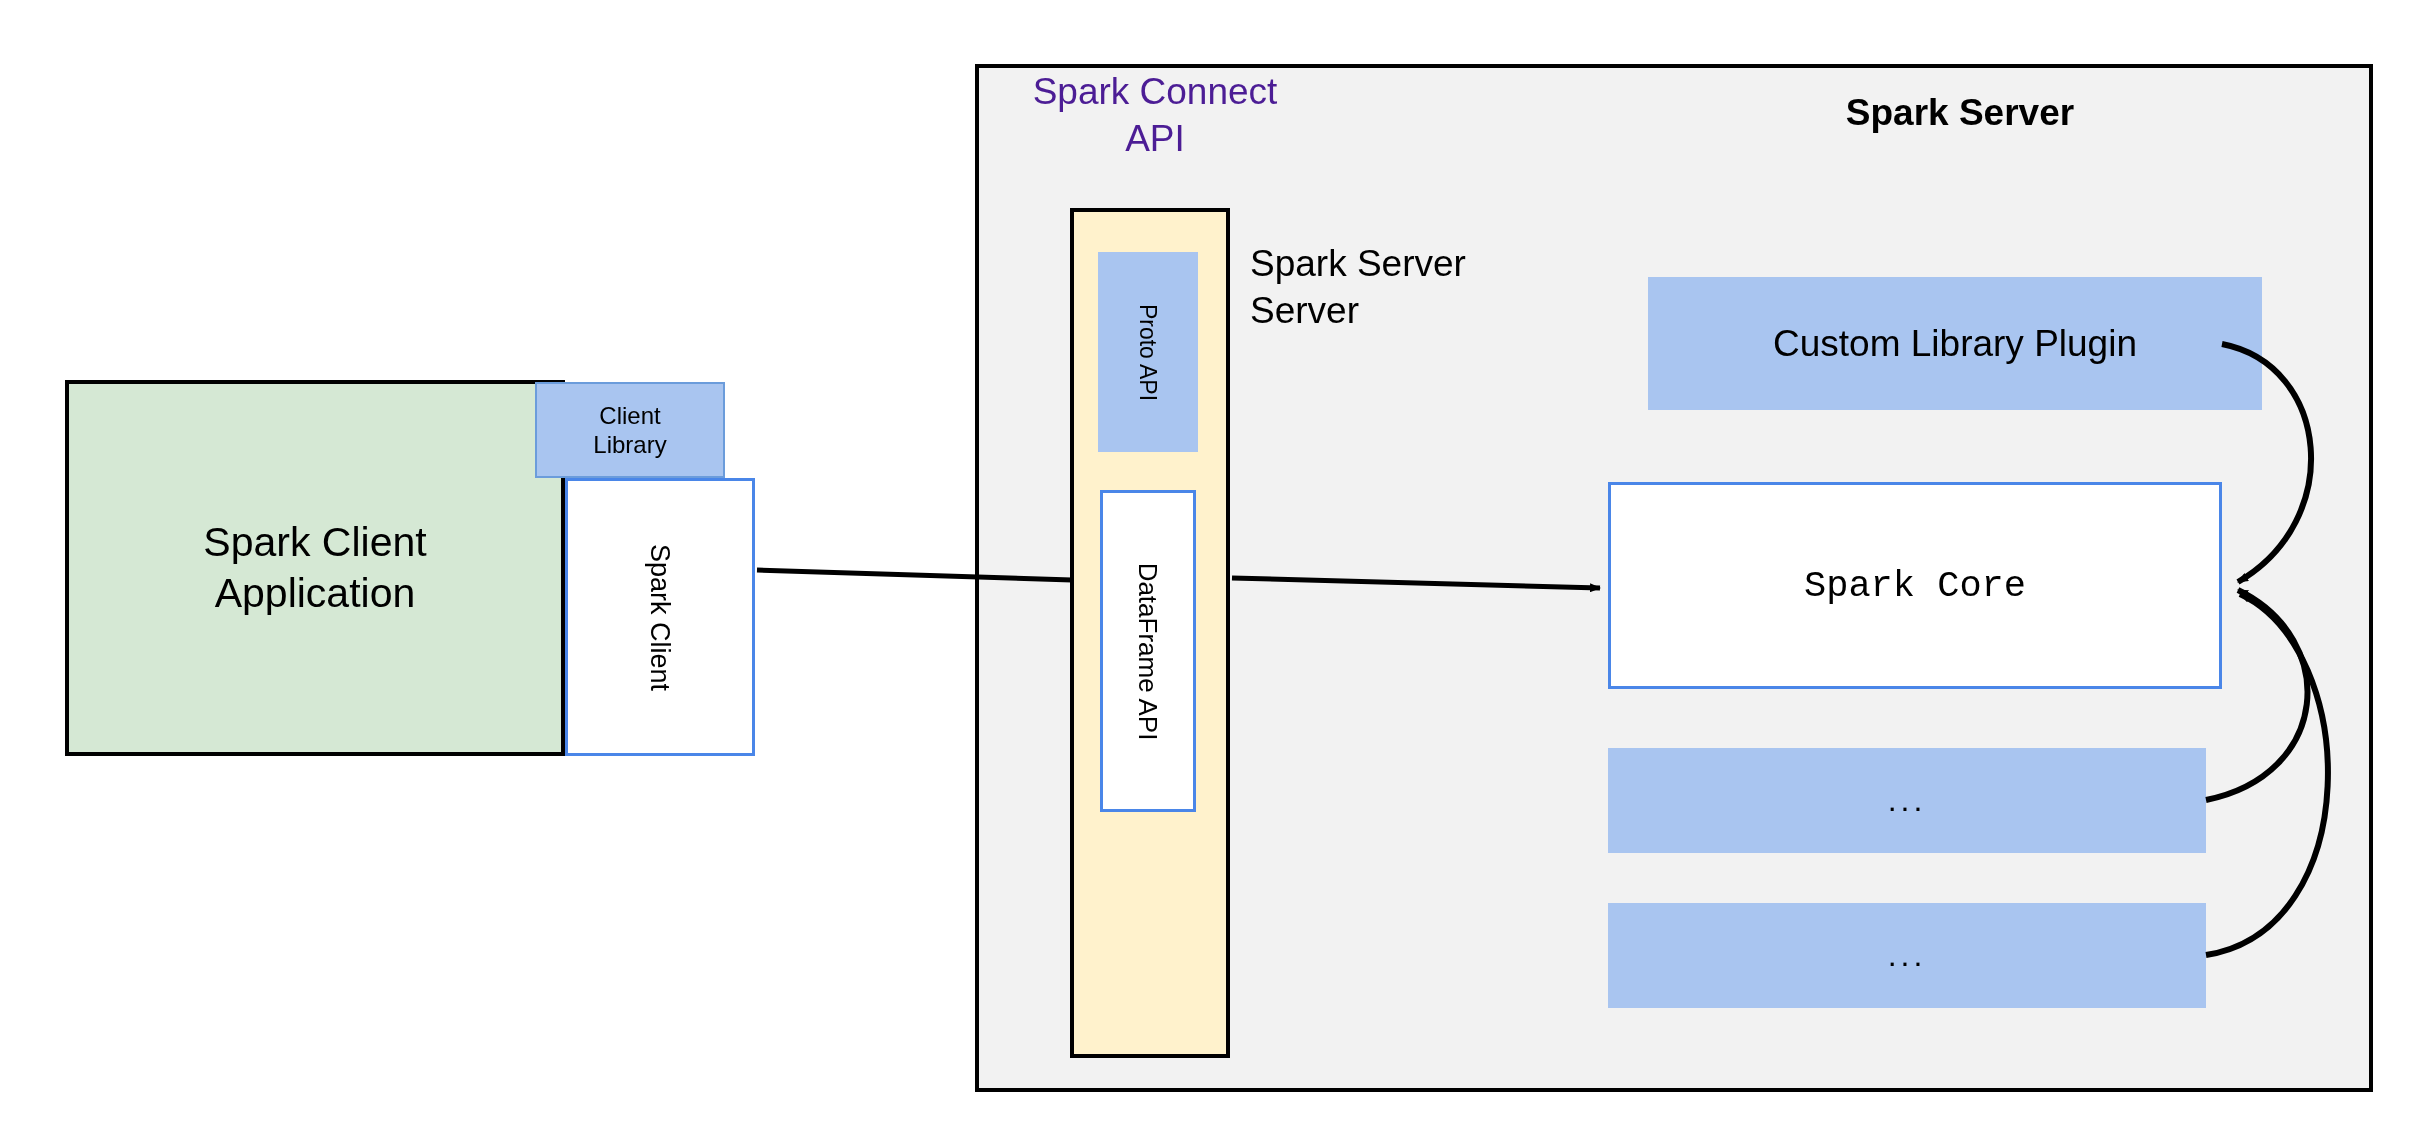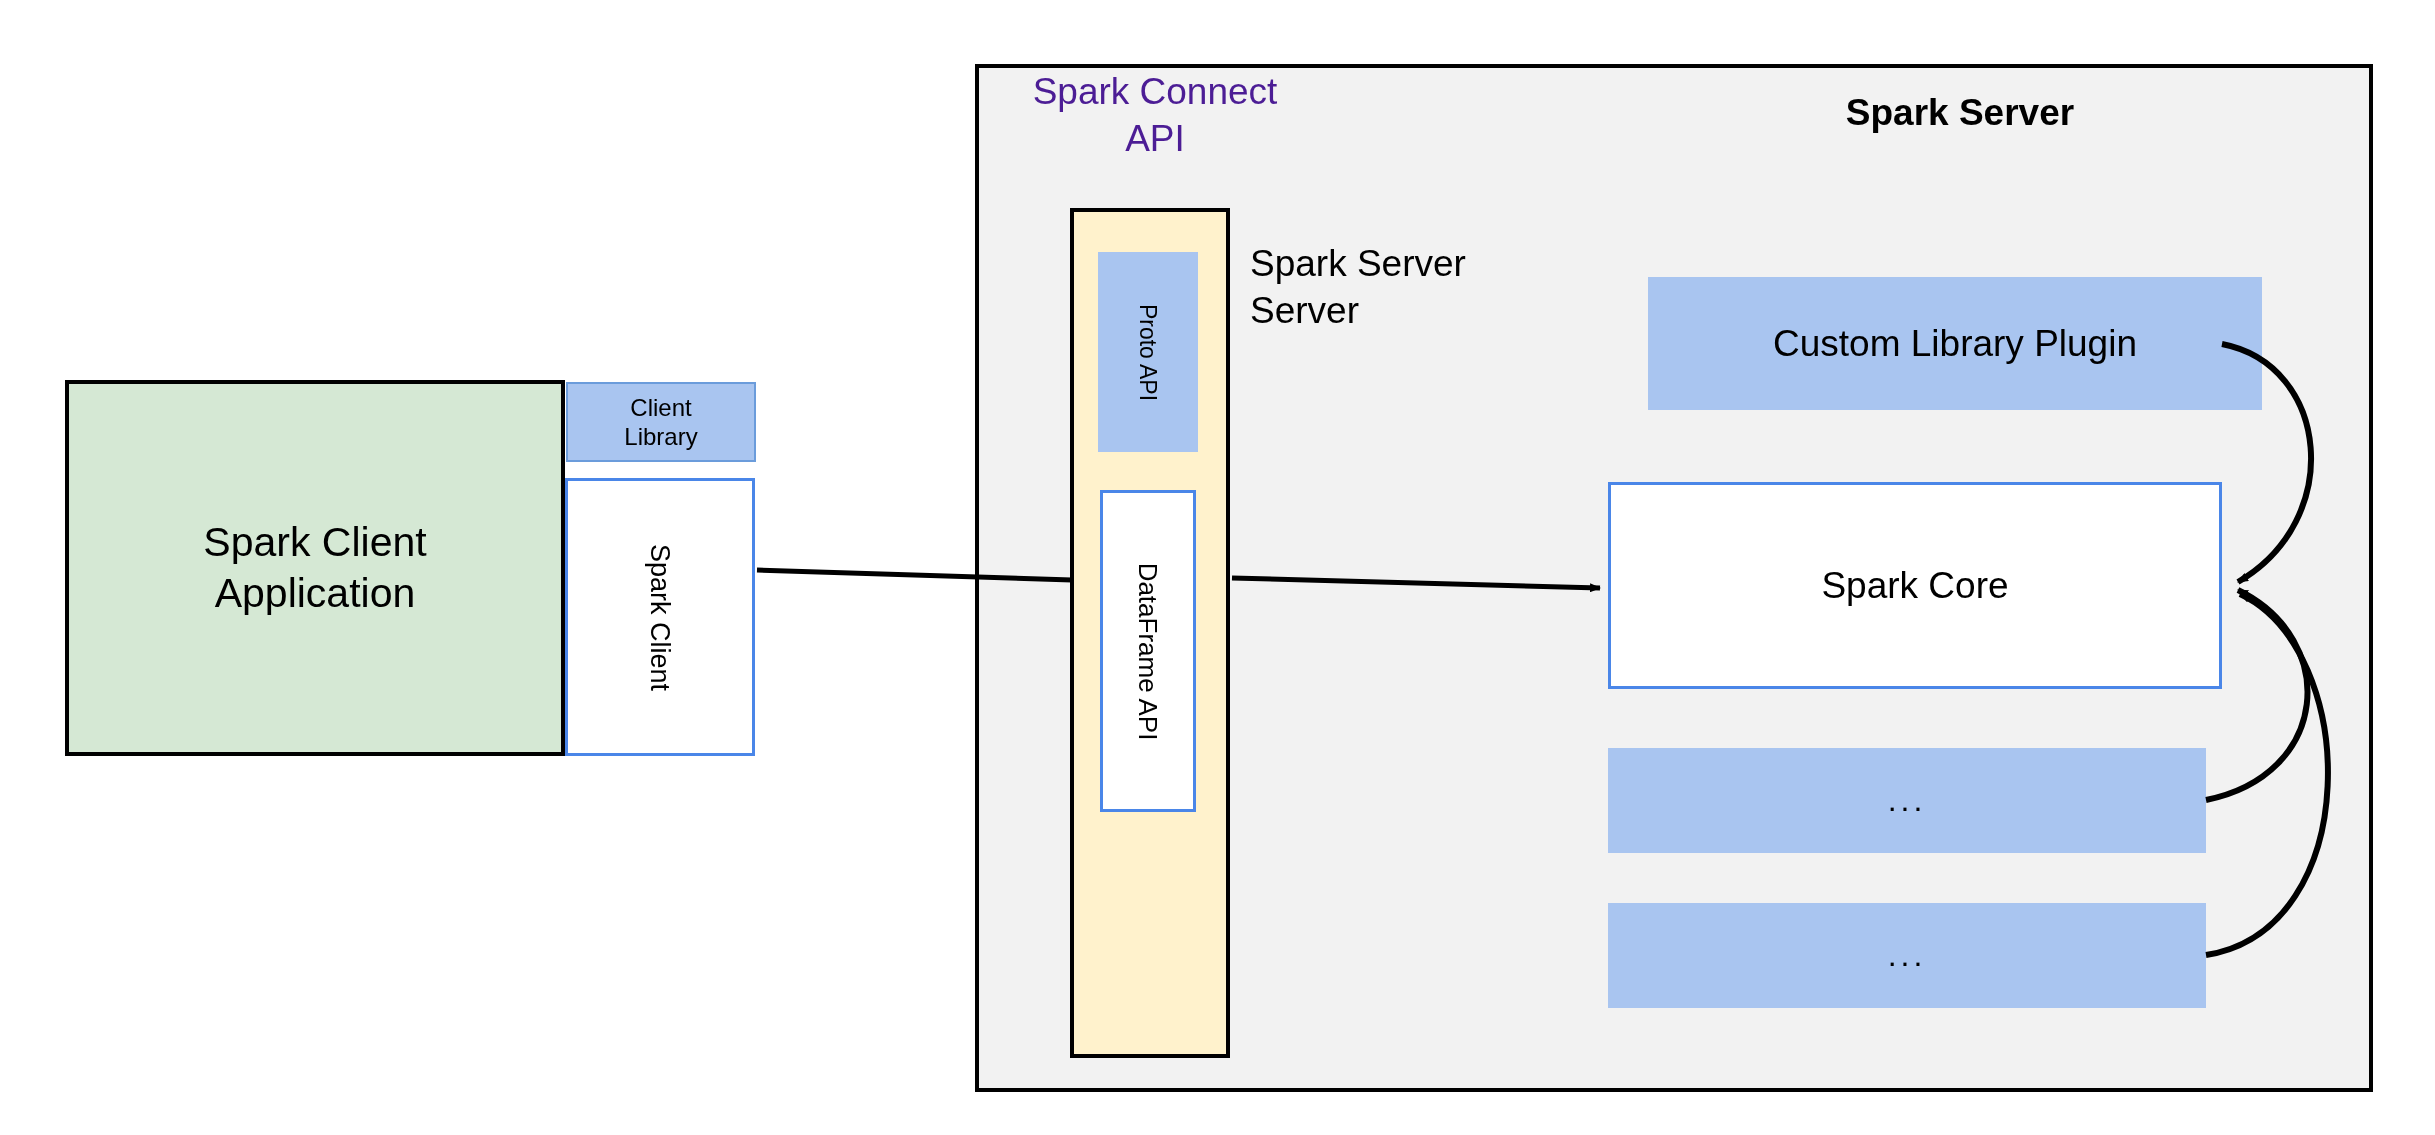--- a/index.html
+++ b/index.html
@@ -22,21 +22,21 @@
   
   .client-app {
     left: 65px; top: 380px; width: 500px; height: 376px;
     background: #d5e8d4;
     border: 4px solid #000000;
     display: flex; align-items: center; justify-content: center;
     text-align: center;
     font-size: 41px; color: #000000; line-height: 1.25;
   }
   .client-package {
-    left: 566px; top: 382px; width: 190px; height: 80px;
+    left: 535px; top: 382px; width: 190px; height: 96px;
     background: #a9c5f0;
     border: 2px solid #6b9cdb;
     display: flex; align-items: center; justify-content: center;
     text-align: center;
     font-size: 24px; color: #000000; line-height: 1.22;
   }
   .spark-client {
     left: 565px; top: 478px; width: 190px; height: 278px;
     background: #ffffff;
     border: 3px solid #4a86e8;
@@ -102,21 +102,21 @@
     left: 1608px; top: 277px; width: 614px; height: 133px;
     background: #a9c5f0;
     display: flex; align-items: center; justify-content: center;
     font-size: 37px; color: #000000; margin-left: 40px;
   }
   .spark-core {
     left: 1608px; top: 482px; width: 614px; height: 207px;
     background: #ffffff;
     border: 3px solid #4a86e8;
     display: flex; align-items: center; justify-content: center;
-    font-size: 37px; color: #000000;
+    font-size: 37px; color: #000000; font-family: Liberation Mono, monospace;
   }
   .dots-box {
     left: 1608px; width: 598px; height: 105px;
     background: #a9c5f0;
     display: flex; align-items: center; justify-content: center;
     font-size: 32px; letter-spacing: 4px; color: #000000;
   }
   .dots-1 { top: 748px; }
   .dots-2 { top: 903px; }
 

